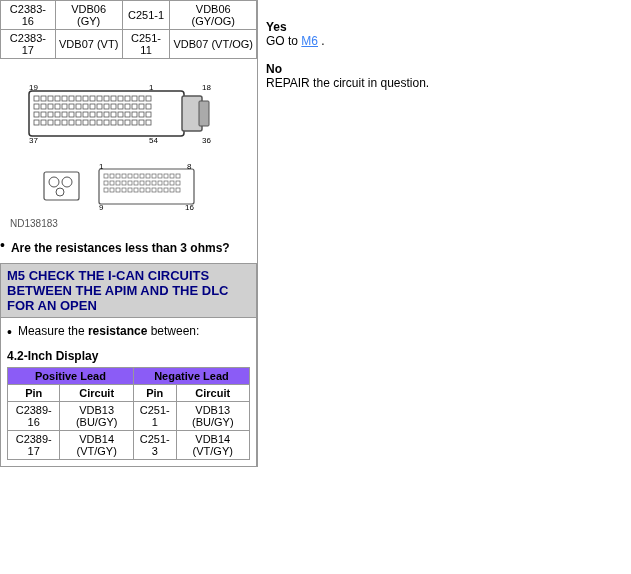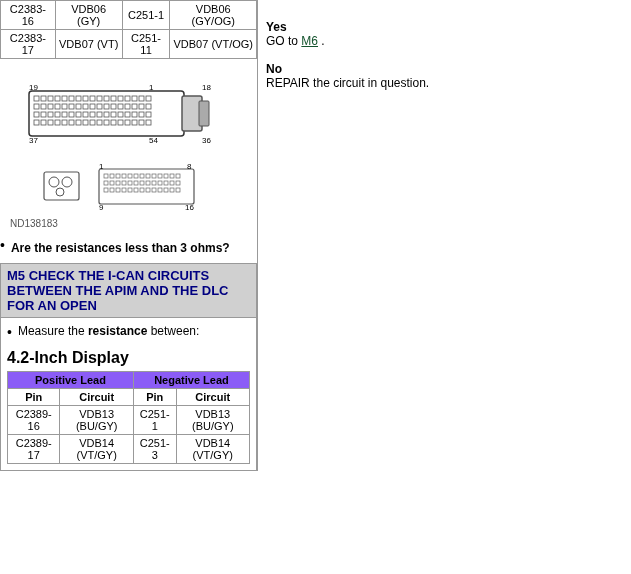--- a/index.html
+++ b/index.html
@@ -75,21 +75,21 @@
       align-items: flex-start;
       margin-bottom: 6px;
     }
     .bullet-dot {
       margin-right: 6px;
       font-size: 14px;
       line-height: 1.2;
     }
     .display-label {
       font-weight: bold;
-      font-size: 16px;
+      font-size: 12px;
       margin: 8px 0 4px 0;
     }
     
     .lead-table {
       width: 100%;
       border-collapse: collapse;
       font-size: 11px;
       text-align: center;
     }
     .lead-table th, .lead-table td {
@@ -108,21 +108,21 @@
       margin-bottom: 14px;
     }
     .answer-label {
       font-weight: bold;
       font-size: 12px;
     }
     .answer-text {
       font-size: 12px;
     }
     a {
-      color: #14532d;
+      color: #3b82f6;
       text-decoration: underline;
     }
     
     .svg-diagram {
       margin: 4px auto;
     }
   </style>
 </head>
 <body>
 

